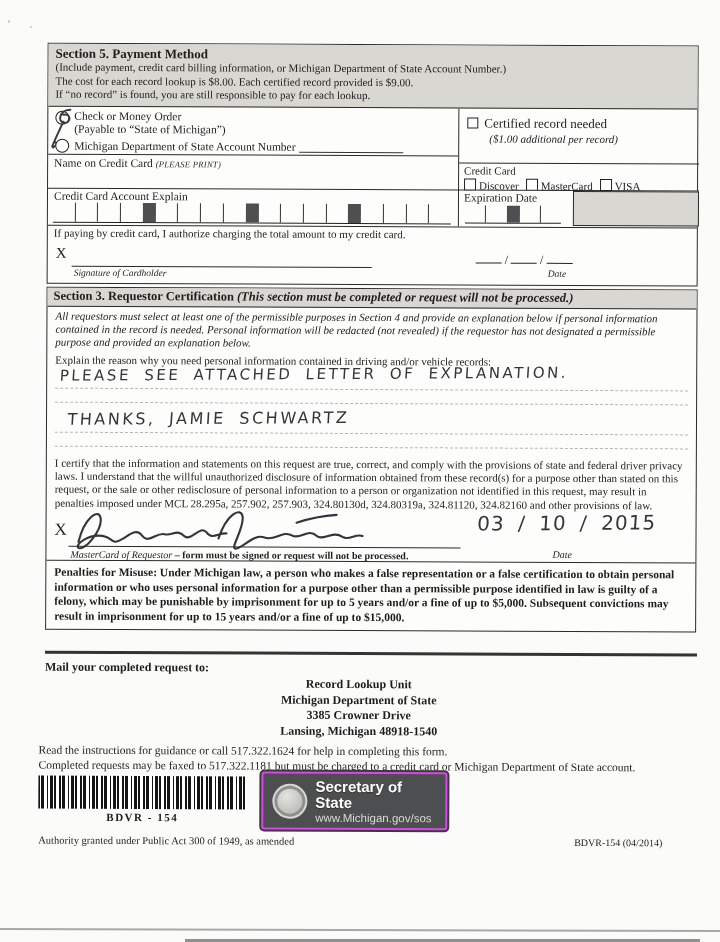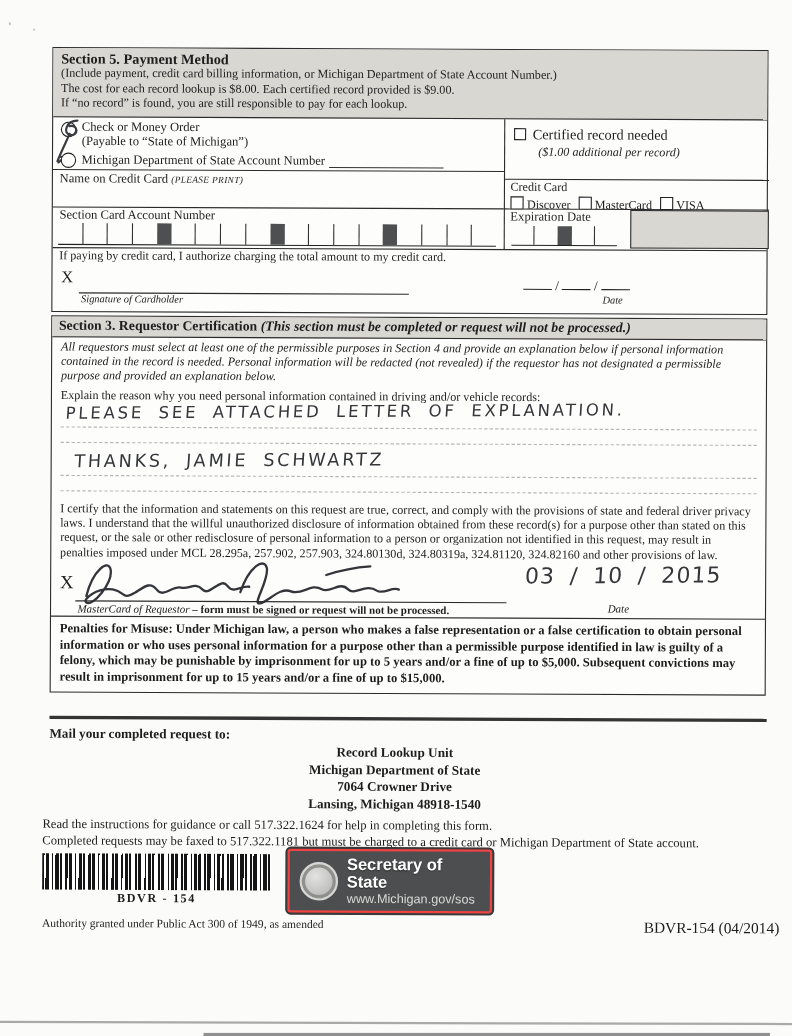--- a/index.html
+++ b/index.html
@@ -80,27 +80,27 @@
   .penalties { border-top:1.6px solid #2b2b2b; padding:4px 8px 6px; font-size:11.5px; font-weight:bold; line-height:1.26; }
 
   
   .rule { position:absolute; left:46px; top:652px; width:652px; height:2.5px; background:#343434; }
   .mail { position:absolute; left:46px; top:661px; font-size:12px; font-weight:bold; }
   .addr { position:absolute; left:200px; top:677px; width:320px; text-align:center; font-size:12px; font-weight:bold; line-height:1.3; }
   .instr { position:absolute; left:40px; top:744px; font-size:11.5px; line-height:1.3; }
   .barcode { position:absolute; left:40px; top:777px; width:208px; height:33px;
     background:repeating-linear-gradient(90deg,#141414 0 2px,#fff 2px 3px,#141414 3px 6px,#fff 6px 9px,#141414 9px 10px,#fff 10px 12px,#141414 12px 15px,#fff 15px 16px,#141414 16px 18px,#fff 18px 21px); }
   .barlbl { position:absolute; left:40px; top:812px; width:208px; text-align:center; font-size:11px; font-weight:bold; letter-spacing:1.5px; }
-  .badge { position:absolute; left:263px; top:772px; width:186px; height:58px; background:#4d4e4f; border:2px solid #ef4444; box-shadow:0 0 0 2px #3a3a3a; border-radius:3px; display:flex; align-items:center; gap:8px; padding:0 9px; }
+  .badge { position:absolute; left:263px; top:772px; width:186px; height:58px; background:#4d4e4f; border:2px solid #d946ef; box-shadow:0 0 0 2px #3a3a3a; border-radius:3px; display:flex; align-items:center; gap:8px; padding:0 9px; }
   .seal { width:35px; height:35px; border-radius:50%; background:radial-gradient(circle at 40% 35%, #e3e3e1, #a9a9a6); border:2px solid #d6d6d4; box-shadow:inset 0 0 0 3px #8f8f8c; flex:none; }
   .badge-txt { font-family:"Liberation Sans", sans-serif; }
   .badge-title { font-size:15px; font-weight:bold; color:#ffffff; line-height:1.1; text-shadow:0 1px 1px #2e2e2e; }
   .badge-url { font-size:11.5px; color:#d9d9d7; }
   .authority { position:absolute; left:40px; top:836px; font-size:10.5px; }
-  .formcode { position:absolute; left:576px; top:836px; font-size:14px;margin-left:11px; }
+  .formcode { position:absolute; left:576px; top:836px; font-size:10px; }
 
   .scanline1 { position:absolute; left:0; top:929px; width:720px; height:1.5px; background:#a9a9a9; transform:rotate(0.15deg); }
   .scanline2 { position:absolute; left:185px; top:939px; width:515px; height:2.5px; background:#909090; }
   .speck { position:absolute; background:#c6c6c4; border-radius:50%; }
 </style>
 </head>
 <body>
 
 <div class="page">
   <div class="speck" style="left:8px;top:20px;width:2px;height:3px;"></div>
@@ -126,21 +126,21 @@
             <div class="optlbl">Check or Money Order</div>
             <div class="optlbl">(Payable to “State of Michigan”)</div>
             <span class="radio r2"></span>
             <div class="opt2"><span>Michigan Department of State Account Number</span><span class="blankline"></span></div>
           </div>
           <div class="namerow row-b">
             <span>Name on Credit Card</span>
             <span class="hint">(PLEASE PRINT)</span>
           </div>
           <div class="numrow">
-            <span>Section Card Account Number</span>
+            <span>Credit Card Account Explain</span>
             <div class="comb">
               <div class="c"></div>
                 <div class="c t"></div>
                 <div class="c t"></div>
                 <div class="c t"></div>
               <div class="sep"></div>
               <div class="c"></div>
                 <div class="c t"></div>
                 <div class="c t"></div>
                 <div class="c t"></div>
@@ -231,21 +231,21 @@
         <span>Penalties for Misuse:</span>
         <span>Under Michigan law, a person who makes a false representation or a false certification to obtain personal information or who uses personal information for a purpose other than a permissible purpose identified in law is guilty of a felony, which may be punishable by imprisonment for up to 5 years and/or a fine of up to $5,000.  Subsequent convictions may result in imprisonment for up to 15 years and/or a fine of up to $15,000.</span>
       </div>
     </div>
 
     <div class="rule"></div>
     <div class="mail">Mail your completed request to:</div>
     <div class="addr">
       <div>Record Lookup Unit</div>
       <div>Michigan Department of State</div>
-      <div>7064 Crowner Drive</div>
+      <div>3385 Crowner Drive</div>
       <div>Lansing, Michigan 48918-1540</div>
     </div>
     <div class="instr">
       <div>Read the instructions for guidance or call 517.322.1624 for help in completing this form.</div>
       <div>Completed requests may be faxed to 517.322.1181 but must be charged to a credit card or Michigan Department of State account.</div>
     </div>
     <div class="barcode"></div>
     <div class="barlbl">BDVR - 154</div>
     <div class="badge">
       <div class="seal"></div>

